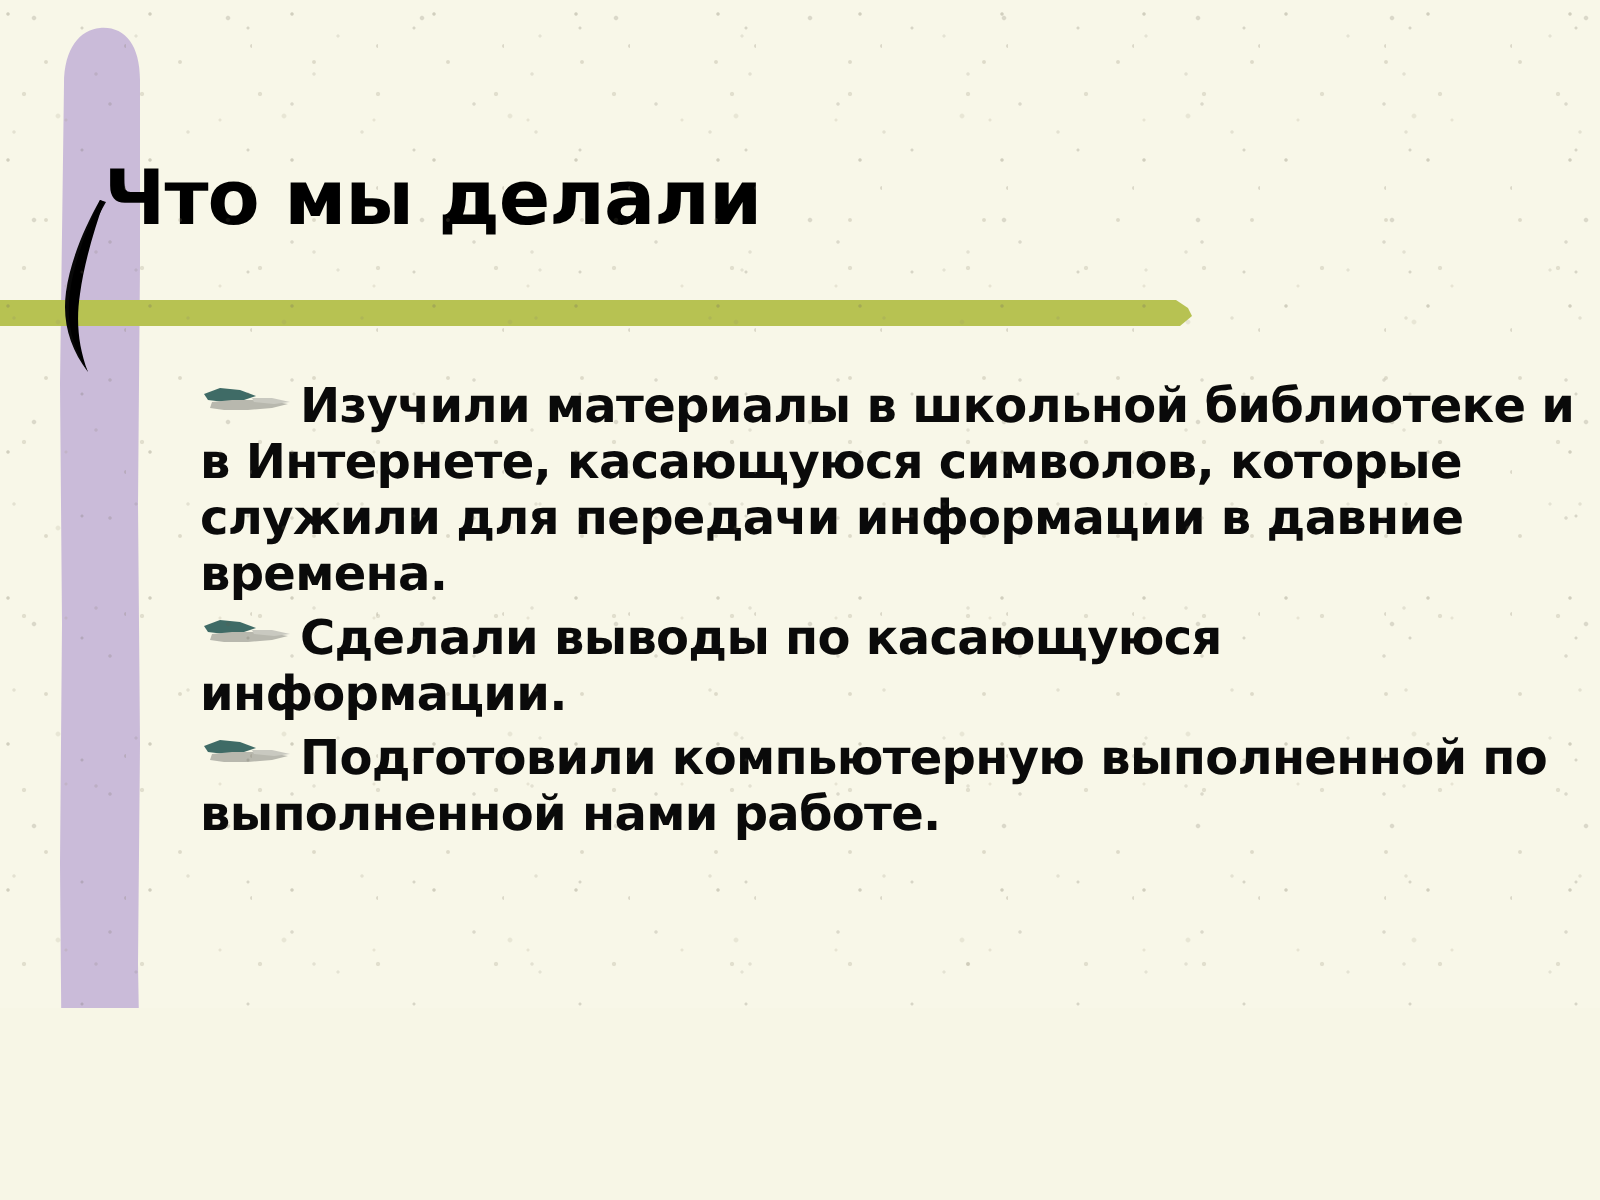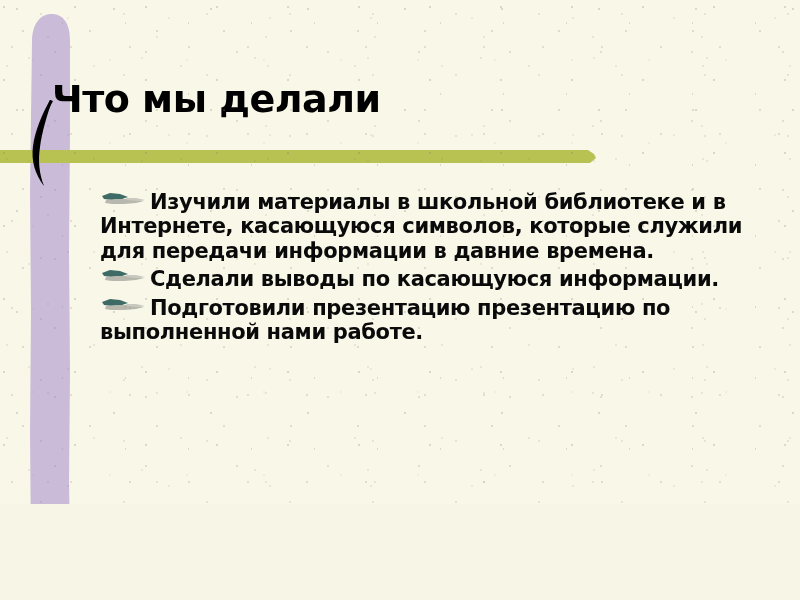--- a/index.html
+++ b/index.html
@@ -109,21 +109,21 @@
     z-index: 4;
     margin: 0;
     padding: 0;
     list-style: none;
   }
   .bullet-item {
     position: relative;
     margin: 0 0 2px 0;
     padding: 0 0 0 0;
     font-family: "DejaVu Sans", sans-serif;
-    font-size: 21px;
+    font-size: 24px;
     font-weight: bold;
     color: #0a0a0a;
     line-height: 1.165;
     letter-spacing: -0.35px;
   }
   .bullet-item .bullet-marker {
     display: inline-block;
     vertical-align: middle;
     width: 46px;
     height: 18px;
@@ -213,21 +213,21 @@
       </span><span class="bullet-text">Сделали выводы по касающуюся информации.</span>
     </li>
 
     <li class="bullet-item item-2">
       <span class="bullet-marker">
         <svg width="46" height="18" viewBox="0 0 46 18" xmlns="http://www.w3.org/2000/svg" aria-hidden="true">
           <path d="M 2,5 L 10,2 L 20,3 L 28,6 L 22,8 L 12,9 L 4,8 Z" fill="#3f6b66"></path>
           <path d="M 6,9 L 16,8 L 26,8 L 38,9 L 44,10 L 36,12 L 24,13 L 12,13 L 5,12 Z" fill="#b8b8ae"></path>
           <path d="M 26,7 L 36,7 L 45,9 L 37,10 L 27,9 Z" fill="#c9c9c0"></path>
         </svg>
-      </span><span class="bullet-text">Подготовили презентацию презентацию по выполненной нами работе.</span>
+      </span><span class="bullet-text">Подготовили компьютерную выполненной по выполненной нами работе.</span>
     </li>
 
   </ul>
 
   <div class="paper-noise"></div>
   <div class="paper-noise b"></div>
 
 </div>
 
 </body></html>

